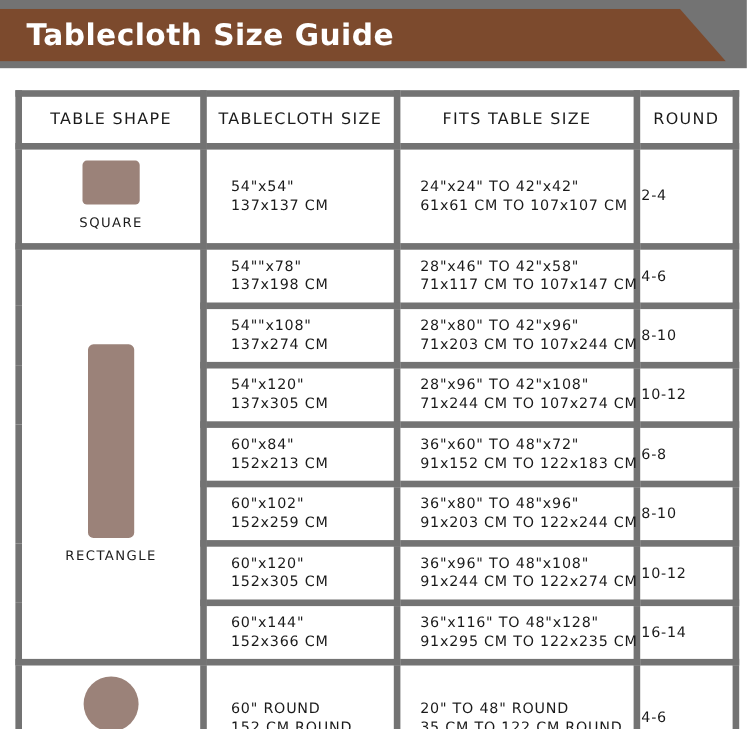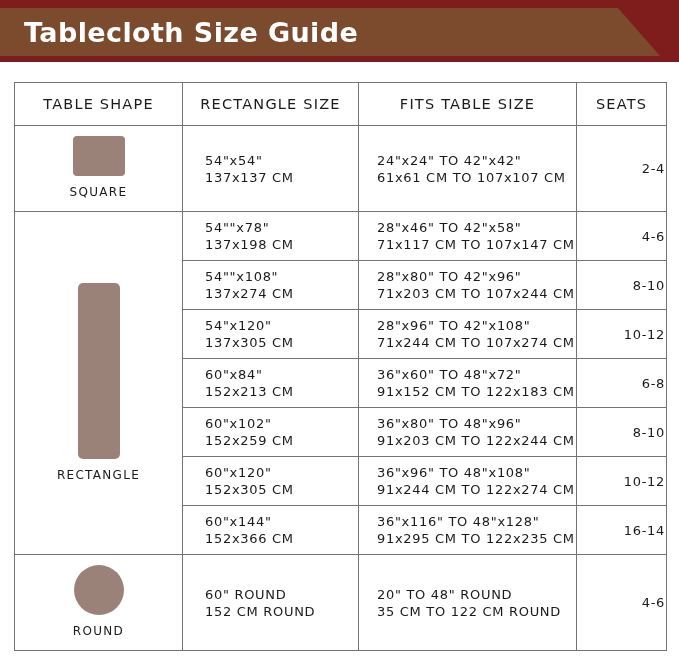--- a/index.html
+++ b/index.html
@@ -17,21 +17,21 @@
     position: relative;
     width: 679px;
     height: 663px;
     background: #ffffff;
     box-sizing: border-box;
   }
   
   .header {
     position: relative;
     height: 62px;
-    background: #7f1d1d;
+    background: #737373;
     overflow: hidden;
   }
   .header-bar {
     position: absolute;
     left: 0;
     top: 8px;
     width: 660px;
     height: 48px;
     background: #7c4a2d;
     
@@ -55,21 +55,21 @@
     top: 82px;
     width: 652px;
   }
   table.size-guide {
     border-collapse: collapse;
     width: 652px;
     table-layout: fixed;
   }
   table.size-guide th,
   table.size-guide td {
-    border: 1px solid #737373;
+    border: 6px solid #737373;
     vertical-align: middle;
     font-family: "DejaVu Sans", sans-serif;
     color: #1a1a1a;
   }
   table.size-guide thead th {
     height: 42px;
     font-size: 14.5px;
     font-weight: normal;
     letter-spacing: 1.2px;
     text-align: center;
@@ -123,21 +123,21 @@
 
   td.size-cell, td.fits-cell {
     padding: 7px 0 7px 22px;
     font-size: 13px;
     line-height: 17px;
     letter-spacing: 0.7px;
     white-space: nowrap;
   }
   td.fits-cell { padding-left: 18px; }
   td.seats-cell {
-    text-align: right;
+    text-align: left;
     font-size: 13px;
     letter-spacing: 0.7px;
   }
   .line1 { display: block; }
   .line2 { display: block; }
   .round-row td.size-cell,
   .round-row td.fits-cell { padding-top: 10px; padding-bottom: 10px; }
 </style>
 </head>
 <body>
@@ -153,23 +153,23 @@
     <table class="size-guide">
       <colgroup>
         <col class="col-shape">
         <col class="col-tc">
         <col class="col-fits">
         <col class="col-seats">
       </colgroup>
       <thead>
         <tr>
           <th>TABLE SHAPE</th>
-          <th>RECTANGLE SIZE</th>
+          <th>TABLECLOTH SIZE</th>
           <th>FITS TABLE SIZE</th>
-          <th>SEATS</th>
+          <th>ROUND</th>
         </tr>
       </thead>
       <tbody>
 
         <tr>
           <td class="shape-cell" rowspan="1">
             <div class="swatch-square"></div>
             <div class="shape-label">SQUARE</div>
           </td>
           <td class="size-cell">

